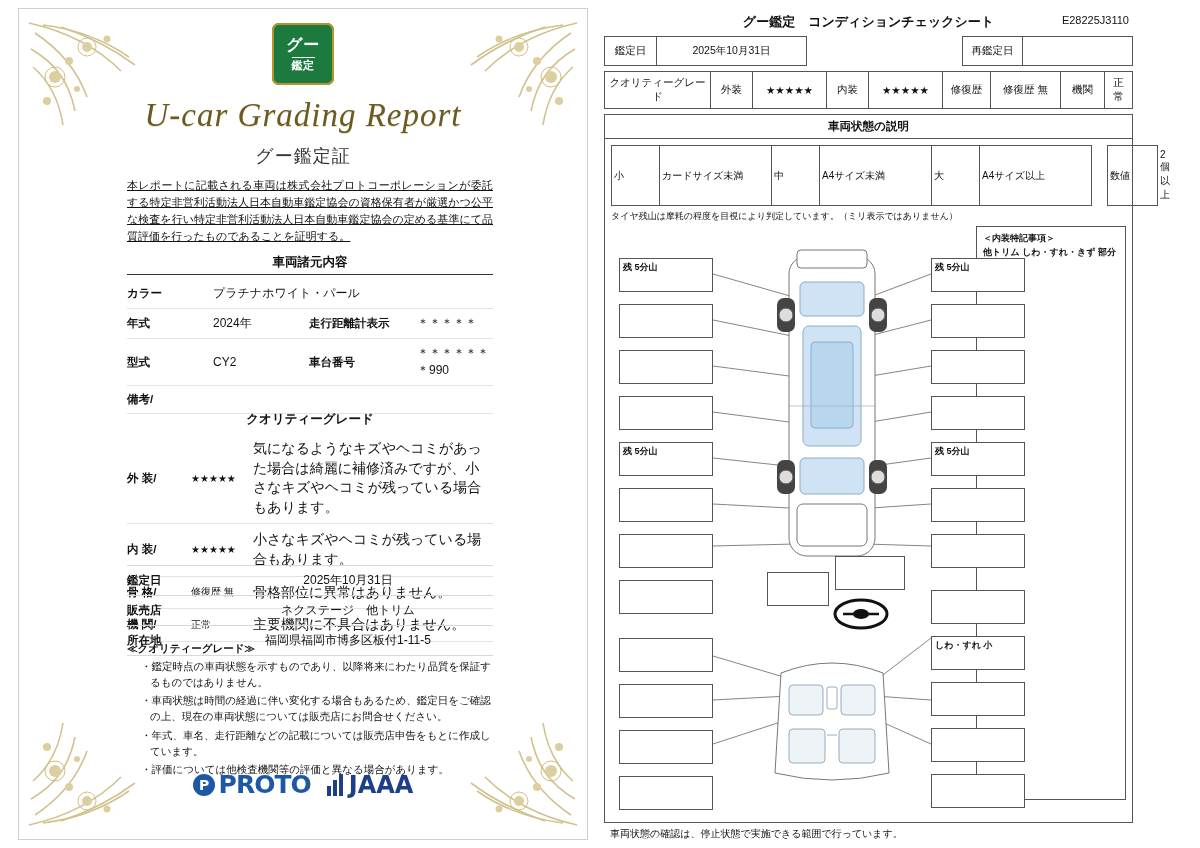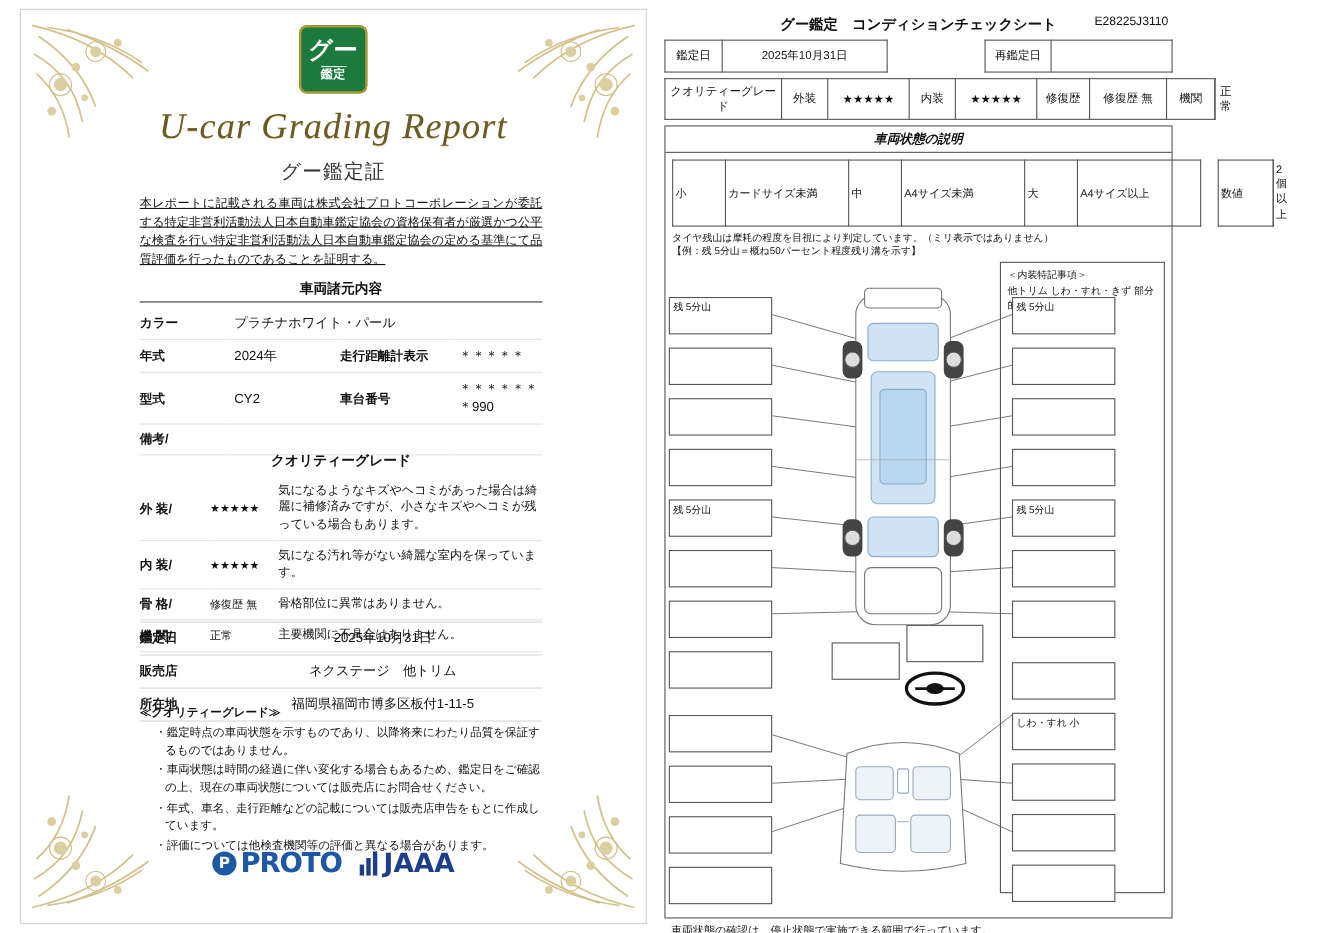--- a/index.html
+++ b/index.html
@@ -63,21 +63,21 @@
     color: #fff;
     display: flex;
     flex-direction: column;
     align-items: center;
     justify-content: center;
     font-size: 13px;
     line-height: 1.15;
     font-weight: bold;
     letter-spacing: .5px;
   }
-  .seal .s1 { font-size: 22px; }
+  .seal .s1 { font-size: 16px; }
   .seal .s2 { font-size: 11px; border-top: 1px solid #fff; margin-top: 2px; padding-top: 1px;}
 
   .cert-title {
     position: absolute;
     top: 88px;
     left: 0; right: 0;
     text-align: center;
     font-family: "Liberation Serif", serif;
     font-style: italic;
     font-size: 33px;
@@ -136,21 +136,21 @@
     font-size: 11.5px;
   }
   table.kv td.val { padding-left: 8px; }
   #spec-table { top: 270px; }
 
   #grade-title { top: 402px; border-bottom: none; }
 
   #grade-table { top: 424px; }
   #grade-table td.lbl { width: 64px; }
   #grade-table td.stars { width: 62px; font-size: 10px; letter-spacing: 0px; color:#111; }
-  #grade-table td.desc { font-size: 11px; line-height: 1.4; margin-top: 39px; }
+  #grade-table td.desc { font-size: 14px; line-height: 1.4; margin-top: 39px; }
 
   #info-table { top: 556px; }
   #info-table td { border-bottom: 1px solid #d8d8d8; border-top: 1px solid #d8d8d8;}
   #info-table td.lbl { width: 76px; font-weight: bold; }
   #info-table td.val { text-align: center; padding-left: 0; }
 
   .notes {
     position: absolute;
     left: 108px;
     top: 632px;
@@ -191,21 +191,21 @@
   .jaaa .bars i { display:block; width:4px; background:#1d3f8a; }
   .jaaa .bars i:nth-child(1){height:10px}
   .jaaa .bars i:nth-child(2){height:16px}
   .jaaa .bars i:nth-child(3){height:22px}
 
   
   .sheet {
     position: absolute;
     left: 604px;
     top: 8px;
-    width: 462px;
+    width: 529px;
     height: 832px;
     background: #fff;
     box-sizing: border-box;
   }
   .sheet-head {
     position: relative;
     height: 28px;
   }
   .sheet-title {
     text-align: center;
@@ -232,36 +232,36 @@
   .panel {
     border: 1px solid #555;
     margin-top: 5px;
   }
   .panel-title {
     text-align: center;
     font-size: 11.5px;
     font-weight: bold;
     padding: 4px 0;
     border-bottom: 1px solid #555;
-    font-style: italic;
   }
   .sizes { width: 100%; border-collapse: collapse; table-layout: fixed;}
   .sizes td { border: 1px solid #555; font-size: 10px; text-align:left; padding:3px 2px;}
   .sizes-wrap { padding: 6px 6px 0 6px; }
 
   .tirenote {
     font-size: 9px;
     line-height: 1.35;
     padding: 4px 6px 4px 6px;
   }
 
   .diagram {
     position: relative;
     height: 596px;
-    margin: 0 4px 0 1px;
+    margin: 0 4px 0 12px;
+    font-weight: bold;
   }
   .dbox {
     position: absolute;
     border: 1px solid #555;
     background: #fff;
     font-size: 9px;
     padding: 2px 3px;
     box-sizing: border-box;
     overflow: hidden;
   }
@@ -421,21 +421,21 @@
       <table class="kv" id="grade-table">
         <tbody>
             <tr>
           <td class="lbl">外 装/</td>
           <td class="stars">★★★★★</td>
           <td class="desc">気になるようなキズやヘコミがあった場合は綺麗に補修済みですが、小さなキズやヘコミが残っている場合もあります。</td>
         </tr>
         <tr>
           <td class="lbl">内 装/</td>
           <td class="stars">★★★★★</td>
-          <td class="desc">気になる汚れ等がない綺麗な室内を保っています。</td>
+          <td class="desc">小さなキズやヘコミが残っている場合もあります。</td>
         </tr>
         <tr>
           <td class="lbl">骨 格/</td>
           <td class="stars">修復歴 無</td>
           <td class="desc">骨格部位に異常はありません。</td>
         </tr>
         <tr>
           <td class="lbl">機 関/</td>
           <td class="stars">正常</td>
           <td class="desc">主要機関に不具合はありません。</td>
@@ -568,21 +568,20 @@
             <td style="border:none"></td>
             <td>数値</td>
             <td>2個以上</td>
           </tr>
         </tbody>
           </table>
       </div>
 
       <div class="tirenote">
         <div>タイヤ残山は摩耗の程度を目視により判定しています。（ミリ表示ではありません）</div>
-        <div>【例：残 5分山＝概ね50パーセント程度残り溝を示す】</div>
       </div>
 
       <div class="diagram">
 
         <div class="note-panel">
           <div>＜内装特記事項＞</div>
           <div>他トリム しわ・すれ・きず 部分的</div>
         </div>
 
         <svg style="position:absolute;left:0;top:0;width:420px;height:596px" viewBox="0 0 420 596">

